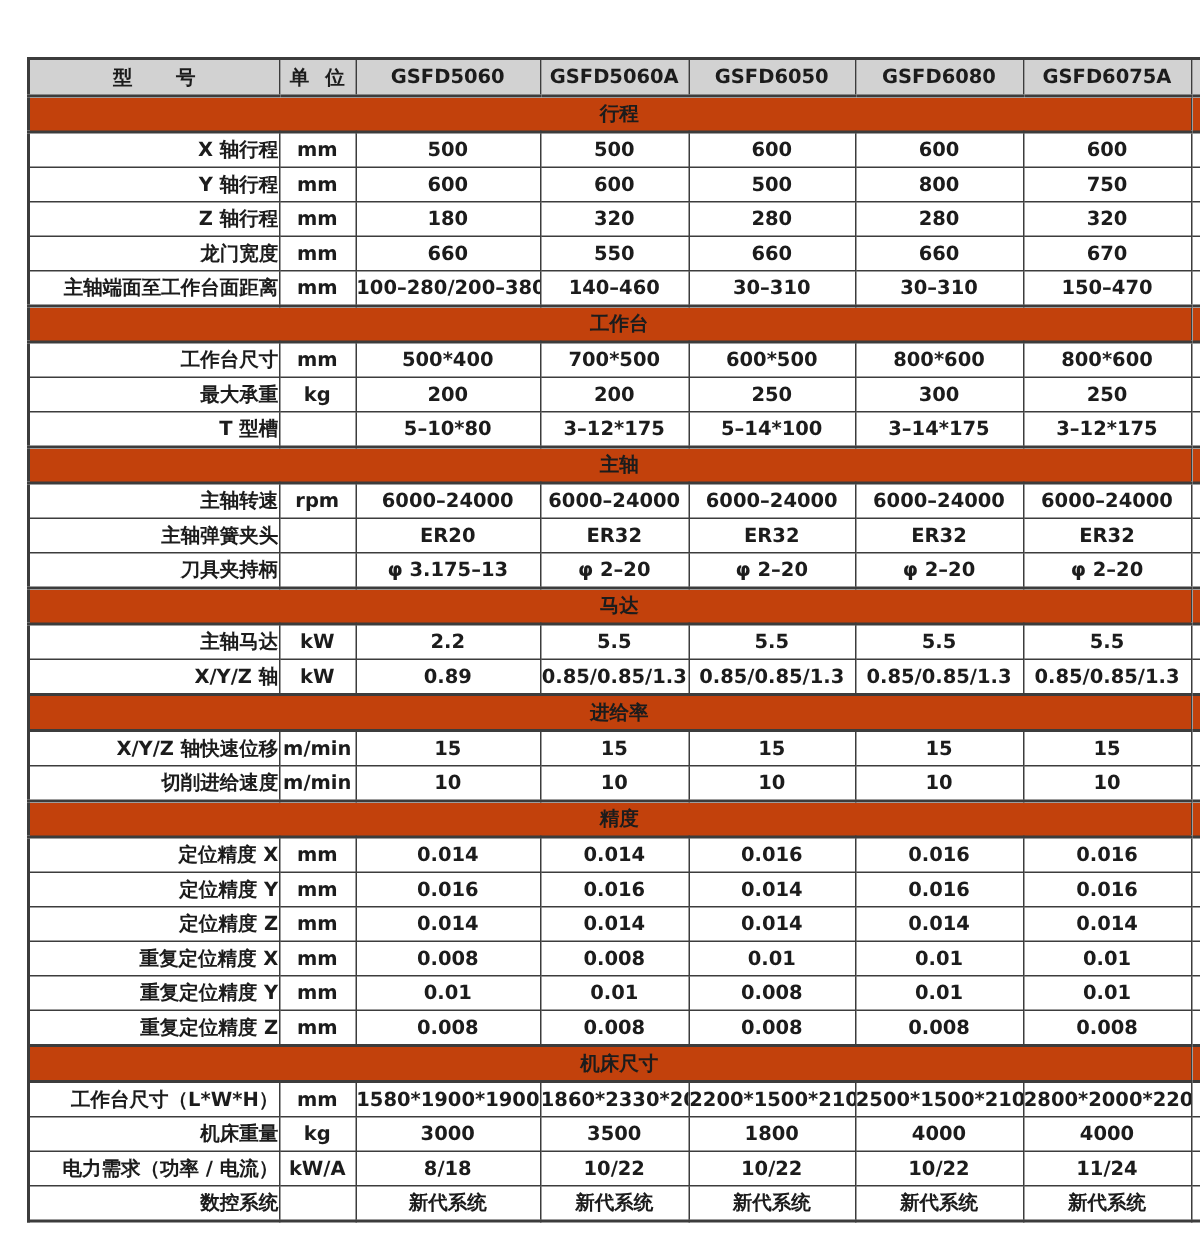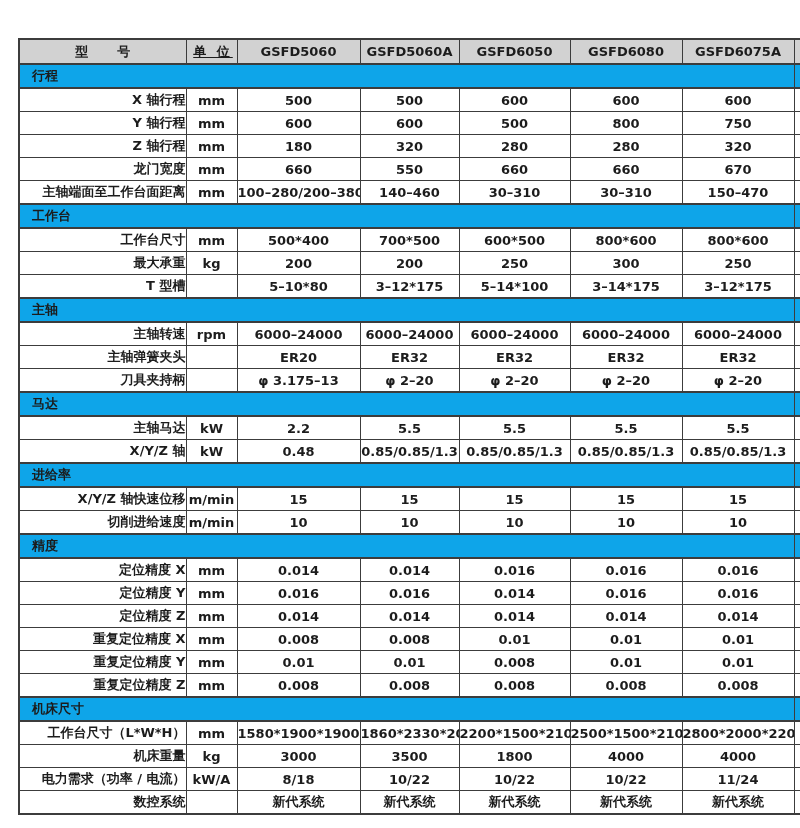--- a/index.html
+++ b/index.html
@@ -37,27 +37,27 @@
     vertical-align: middle;
   }
   
   table.spec thead th {
     background: #d2d2d2;
     border-bottom: 2px solid #3c3c3c;
     text-align: center;
     height: 23px;
   }
   th.model-name-header { letter-spacing: 8px; text-indent: 8px; }
-  th.unit-header { letter-spacing: 3px; text-indent: 3px; text-decoration: underline; }
+  th.unit-header { letter-spacing: 3px; text-indent: 3px; }
   
   tr.section-row td {
-    background: #0ea5e9;
+    background: #c2410c;
     border-top: 2px solid #3c3c3c;
     border-bottom: 2px solid #3c3c3c;
-    text-align: left;
+    text-align: center;
     padding-left: 12px;
   }
   tr.section-row td.pad-col { padding-left: 0; }
   
   td.label-cell {
     text-align: right;
     padding-left: 10px;
     background: #ffffff;
   }
   td.unit-cell, td.value-cell {
@@ -226,21 +226,21 @@
           <td class="value-cell">2.2</td>
           <td class="value-cell">5.5</td>
           <td class="value-cell">5.5</td>
           <td class="value-cell">5.5</td>
           <td class="value-cell">5.5</td>
           <td class="pad-col"></td>
         </tr>
         <tr>
           <td class="label-cell">X/Y/Z 轴</td>
           <td class="unit-cell">kW</td>
-          <td class="value-cell">0.48</td>
+          <td class="value-cell">0.89</td>
           <td class="value-cell">0.85/0.85/1.3</td>
           <td class="value-cell">0.85/0.85/1.3</td>
           <td class="value-cell">0.85/0.85/1.3</td>
           <td class="value-cell">0.85/0.85/1.3</td>
           <td class="pad-col"></td>
         </tr>
         <tr class="section-row">
           <td colspan="7">进给率</td>
           <td class="pad-col"></td>
         </tr>

